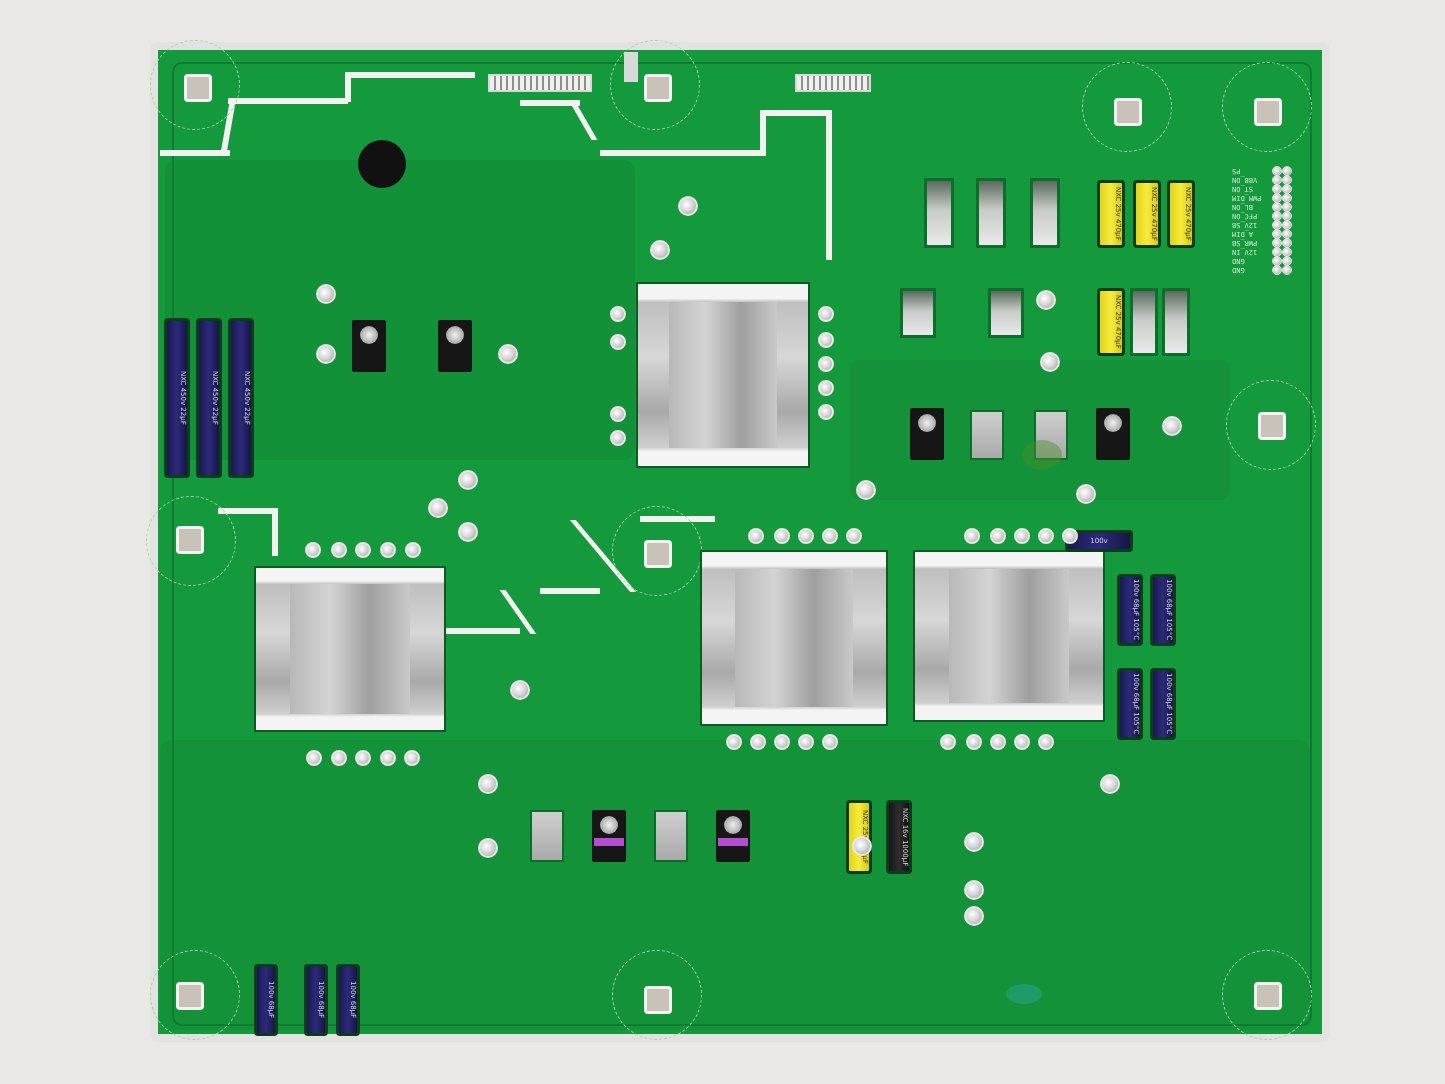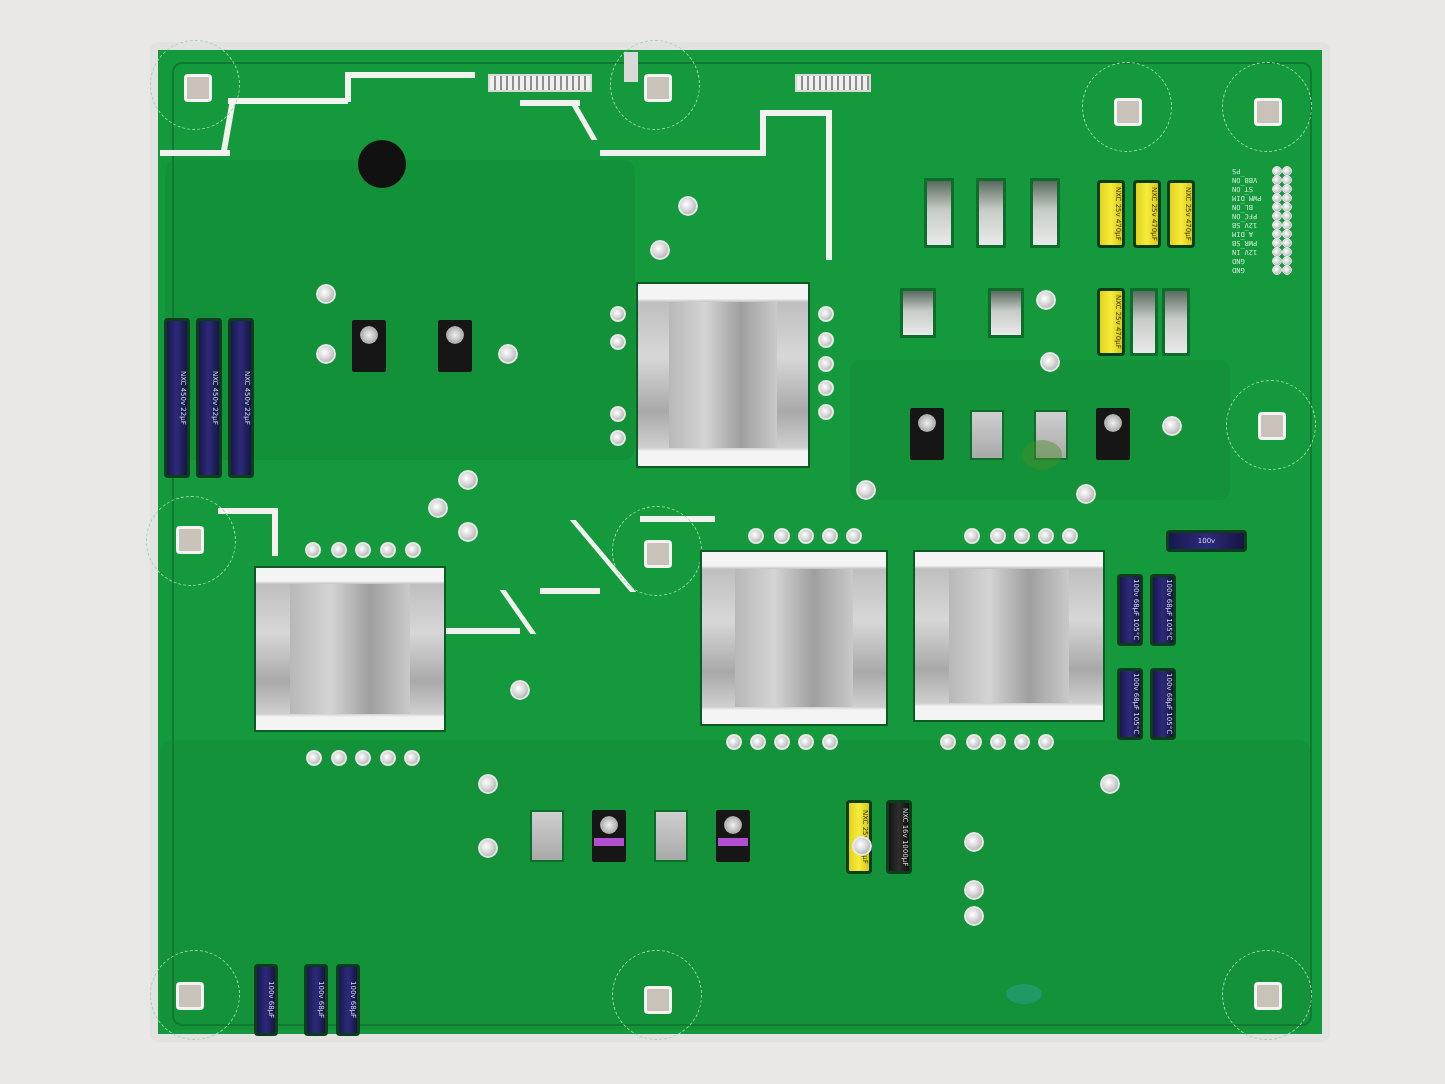--- a/index.html
+++ b/index.html
@@ -168,21 +168,21 @@
 <div class="slot" style="left:924px;top:178px;width:30px;height:70px"></div>
 <div class="slot" style="left:976px;top:178px;width:30px;height:70px"></div>
 <div class="slot" style="left:1030px;top:178px;width:30px;height:70px"></div>
 <div class="slot" style="left:900px;top:288px;width:36px;height:50px"></div>
 <div class="slot" style="left:988px;top:288px;width:36px;height:50px"></div>
 
 <div class="cap navy" style="left:164px;top:318px;width:26px;height:160px"><span>NXC 450v 22µF</span></div>
 <div class="cap navy" style="left:196px;top:318px;width:26px;height:160px"><span>NXC 450v 22µF</span></div>
 <div class="cap navy" style="left:228px;top:318px;width:26px;height:160px"><span>NXC 450v 22µF</span></div>
 
-<div class="cap navy" style="left:1166px;top:530px;width:81px;height:22px;writing-mode:horizontal-tb;line-height:16px"><span>100v</span></div>
+<div class="cap navy" style="left:1065px;top:530px;width:68px;height:22px;writing-mode:horizontal-tb;line-height:16px"><span>100v</span></div>
 <div class="cap navy" style="left:1117px;top:574px;width:26px;height:72px"><span>100v 68µF 105°C</span></div>
 <div class="cap navy" style="left:1150px;top:574px;width:26px;height:72px"><span>100v 68µF 105°C</span></div>
 <div class="cap navy" style="left:1117px;top:668px;width:26px;height:72px"><span>100v 68µF 105°C</span></div>
 <div class="cap navy" style="left:1150px;top:668px;width:26px;height:72px"><span>100v 68µF 105°C</span></div>
 
 <div class="cap yellow" style="left:846px;top:800px;width:26px;height:74px"><span>NXC 25v 470µF</span></div>
 <div class="cap black" style="left:886px;top:800px;width:26px;height:74px"><span>NXC 16v 1000µF</span></div>
 
 <div class="cap navy" style="left:254px;top:964px;width:24px;height:72px"><span>100v 68µF</span></div>
 <div class="cap navy" style="left:304px;top:964px;width:24px;height:72px"><span>100v 68µF</span></div>

